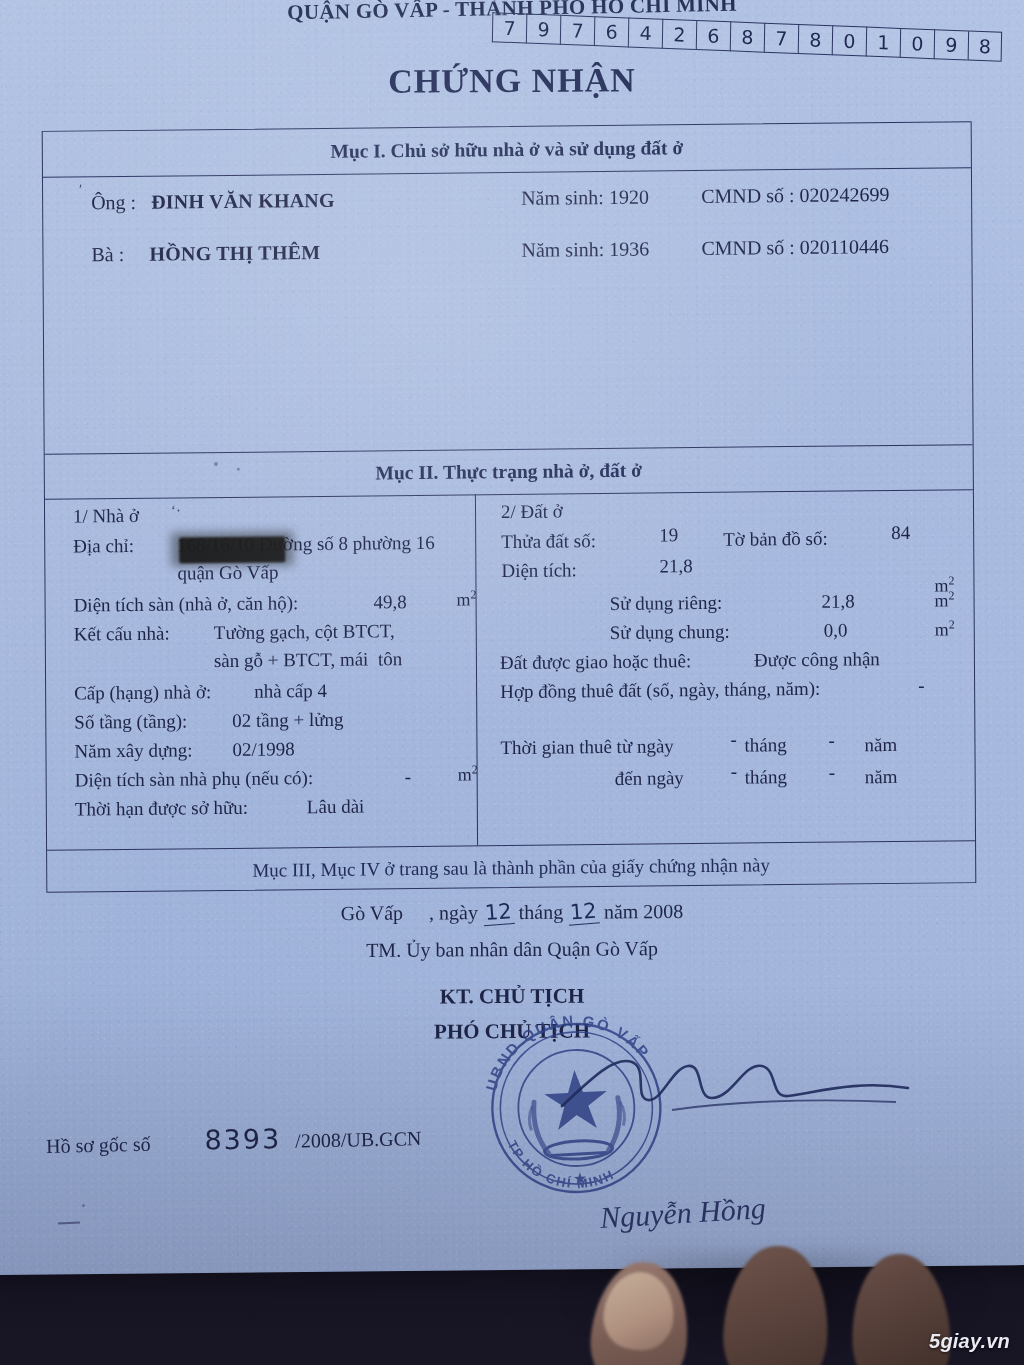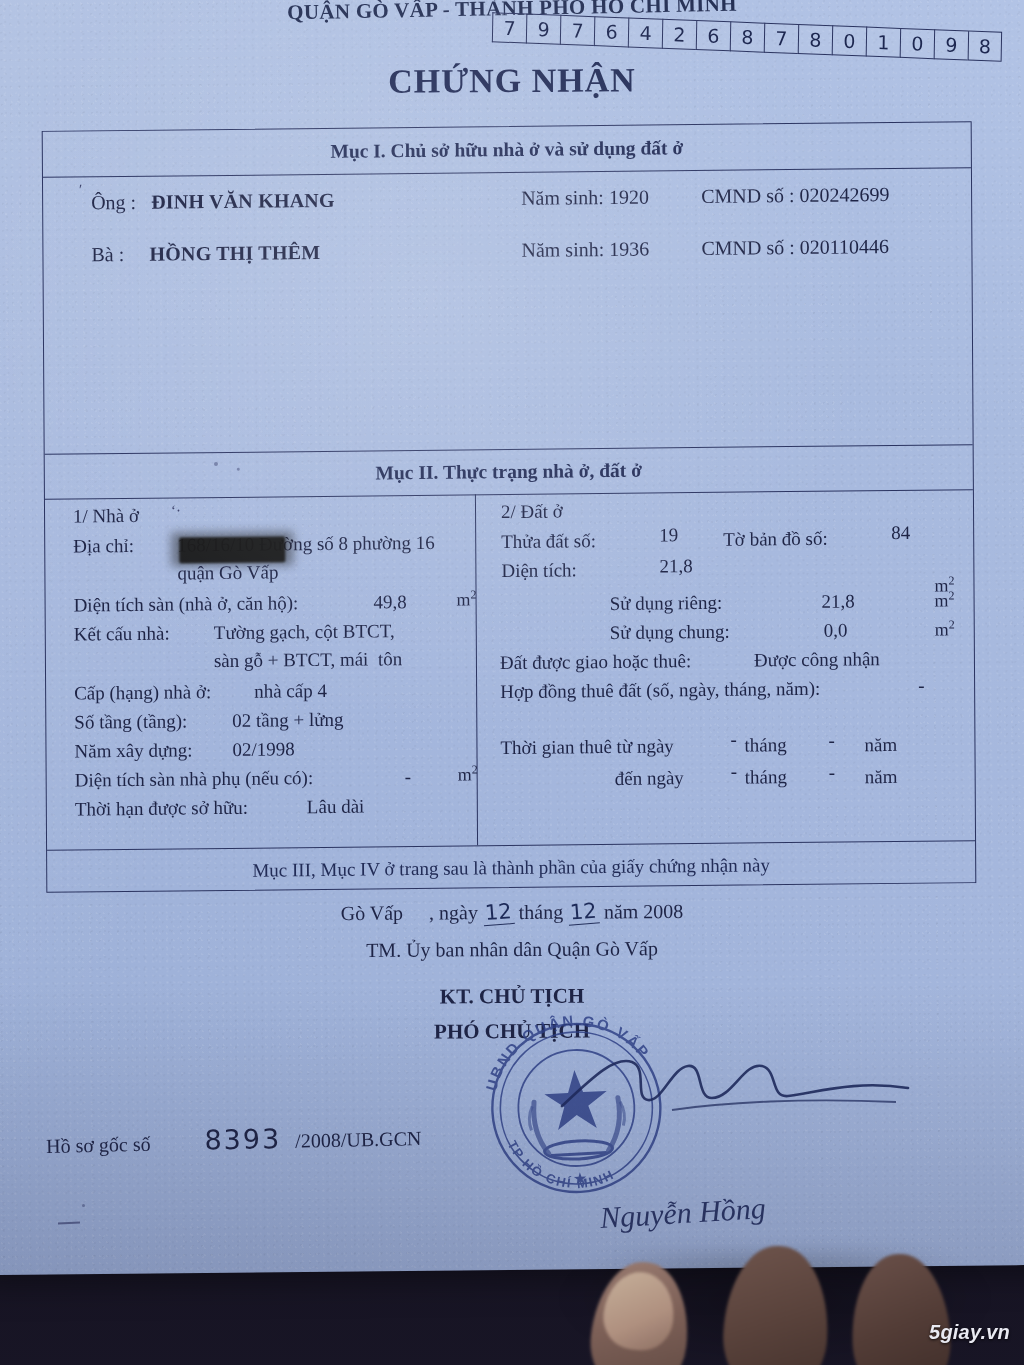--- a/index.html
+++ b/index.html
@@ -257,21 +257,21 @@
     position: absolute; left: 560px; top: 1250px; width: 430px; height: 120px;
     background: radial-gradient(ellipse at 50% 40%, rgba(0,0,0,.30), rgba(0,0,0,0) 70%);
     filter: blur(8px);
   }
 
   
   #left-dash { position: absolute; left: 58px; top: 1222px; width: 22px; height: 2px; background: #3a4270; opacity: .7; transform: rotate(-2deg); }
 
   
   #watermark {
-    position: absolute; right: 14px; bottom: 21px;
+    position: absolute; right: 14px; bottom: 12px;
     font-family: "Liberation Sans", sans-serif;
     font-style: italic;
     font-weight: bold;
     font-size: 20px;
     color: #e9eaf2;
     text-shadow: 0 1px 3px rgba(0,0,0,.8);
     letter-spacing: .2px;
   }
 </style>
 </head>

